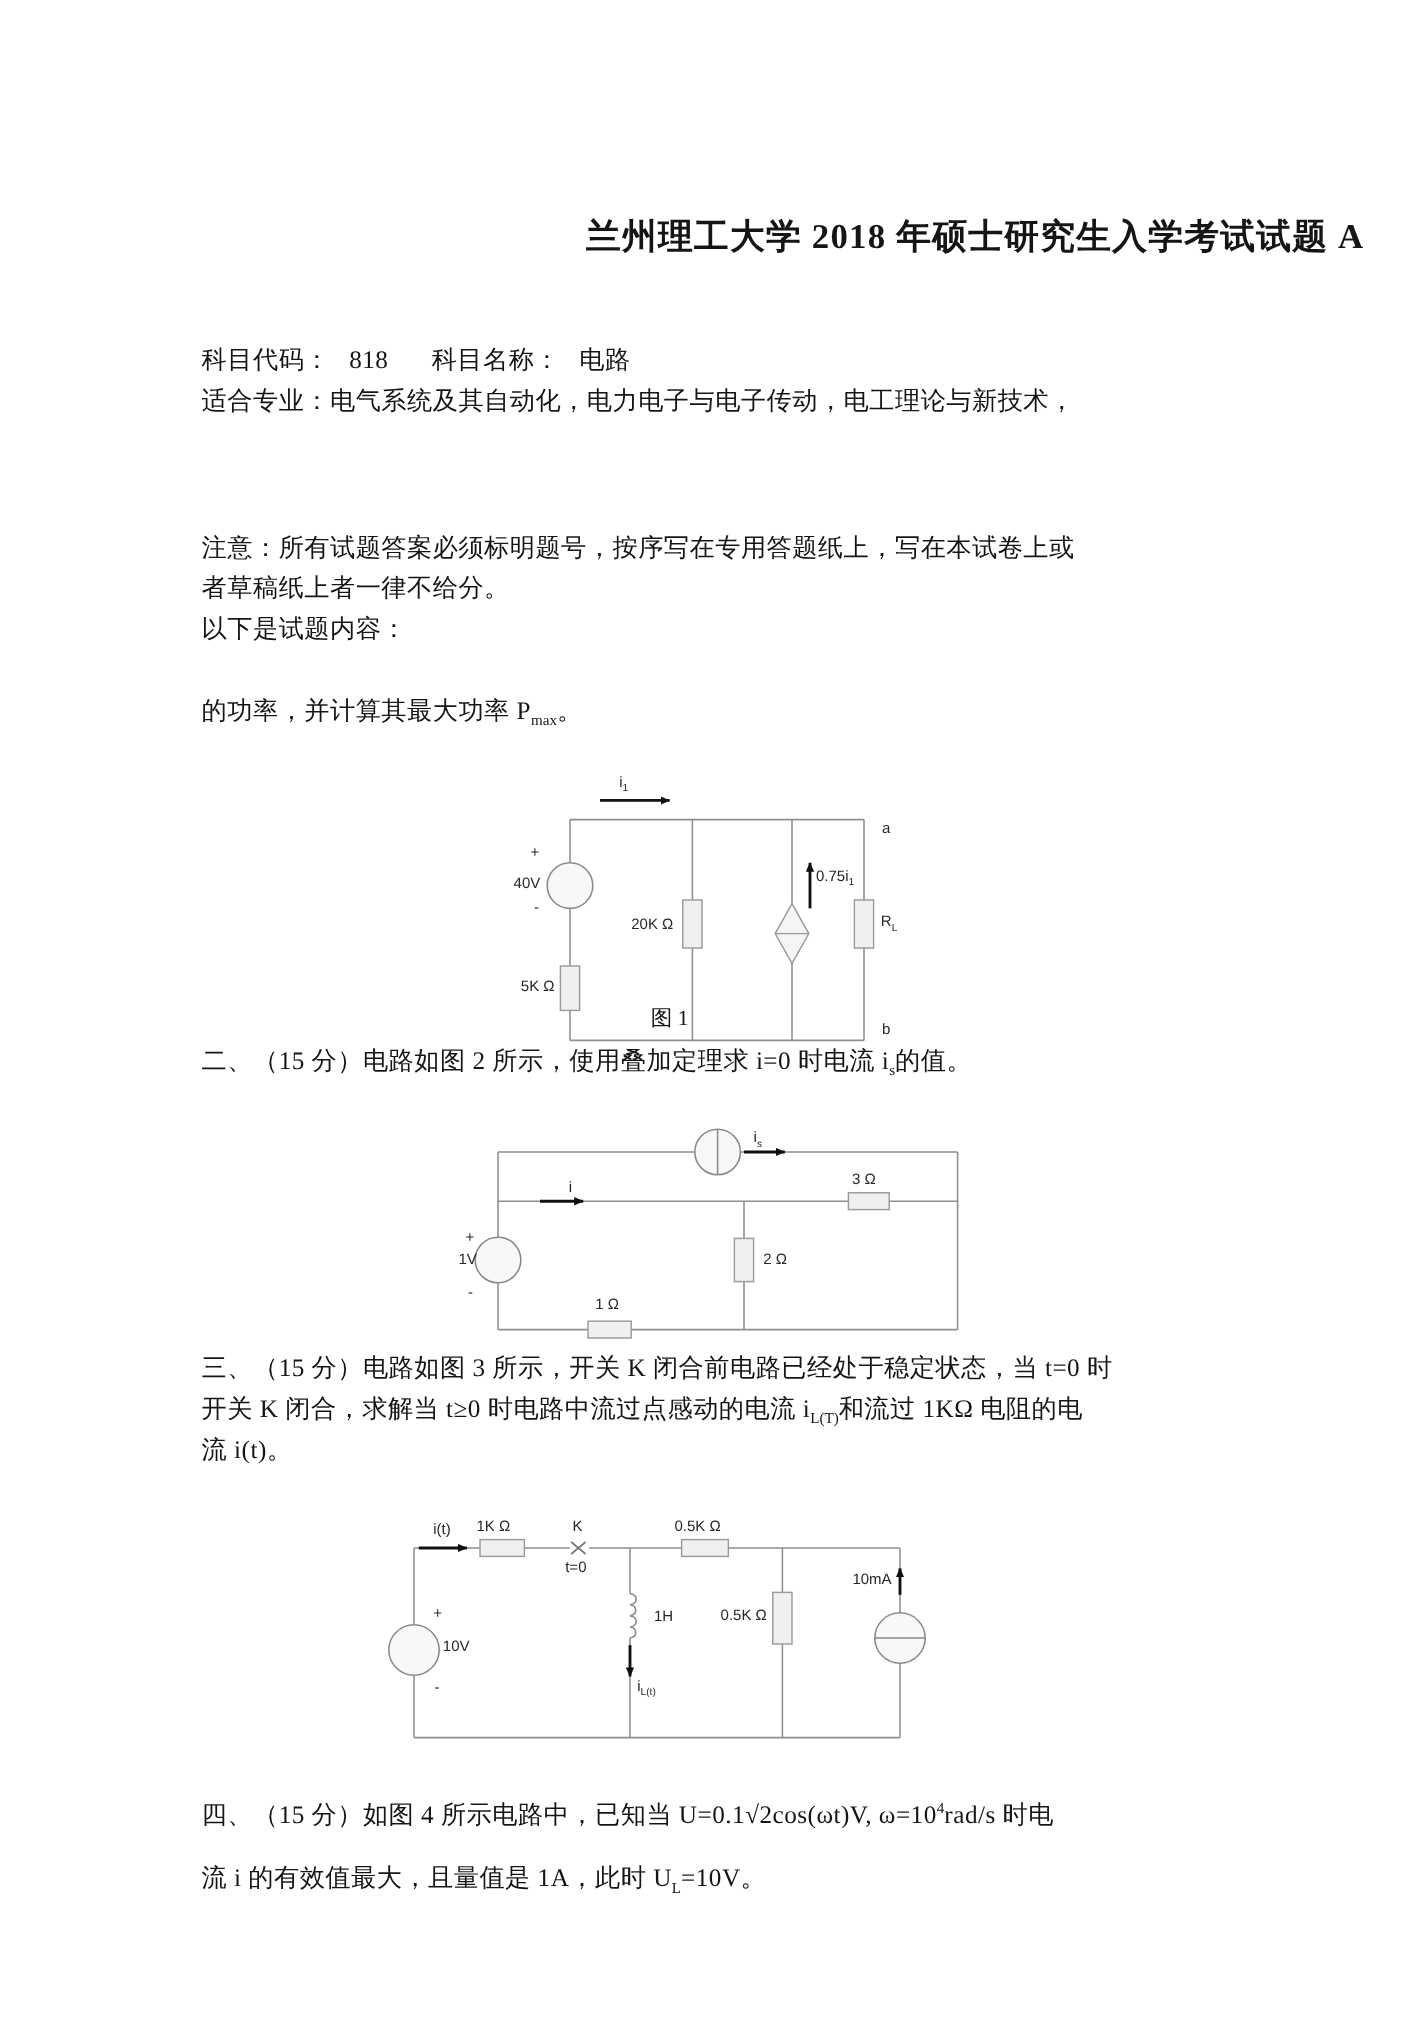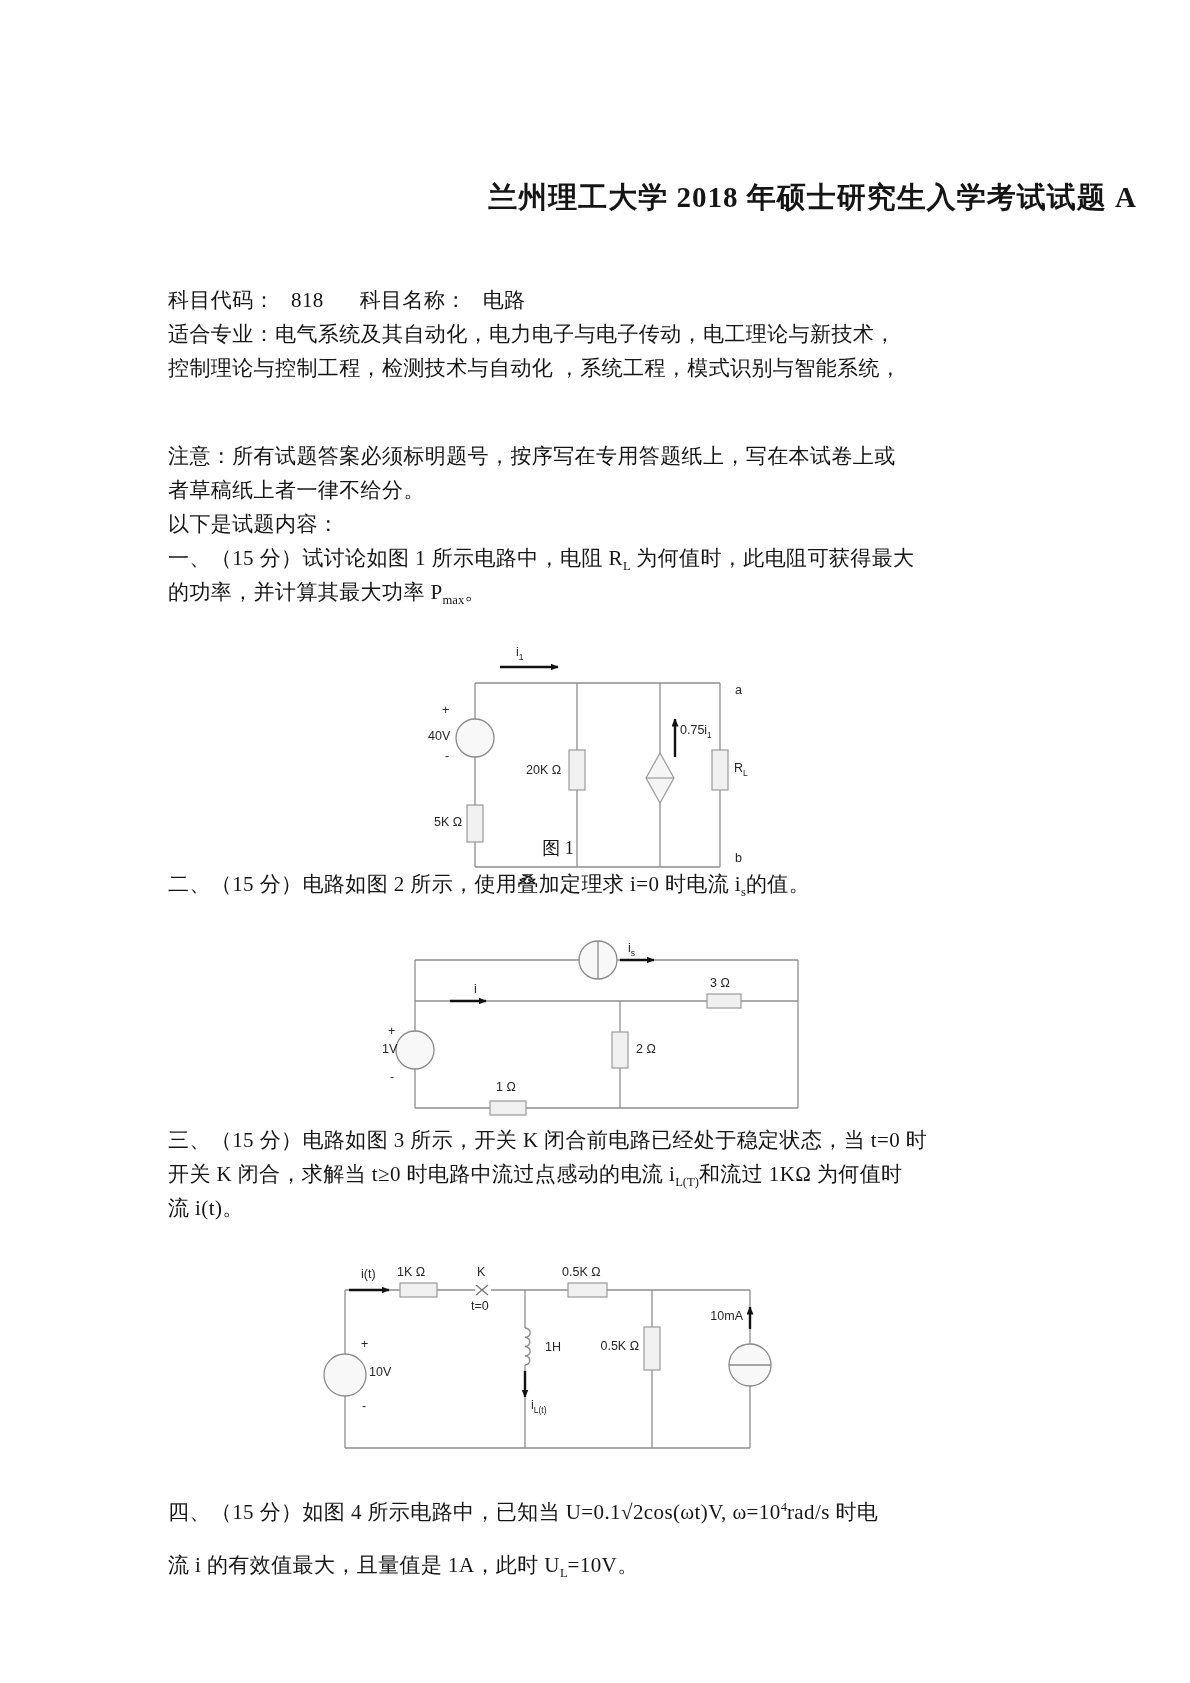--- a/index.html
+++ b/index.html
@@ -29,29 +29,25 @@
 
 <div class="page">
 
   <div class="title">兰州理工大学 2018 年硕士研究生入学考试试题 A</div>
 
   <div class="line" style="top:286px">
     <span>科目代码：</span><span class="gap1">818</span><span class="gap2">科目名称：</span><span class="gap1">电路</span>
   </div>
 
   <div class="line" style="top:320px">适合专业：电气系统及其自动化，电力电子与电子传动，电工理论与新技术，</div>
-  <div class="line" style="top:354px">控制理论与控制工程，检测技术与自动化 ，系统工程，模式识别与智能系统，</div>
 
   <div class="line" style="top:442px">注意：所有试题答案必须标明题号，按序写在专用答题纸上，写在本试卷上或</div>
   <div class="line" style="top:476px">者草稿纸上者一律不给分。</div>
   <div class="line" style="top:510px">以下是试题内容：</div>
 
-  <div class="line" style="top:544px">
-    <span>一、（15 分）试讨论如图 1 所示电路中，电阻 R</span><sub>L</sub><span> 为何值时，此电阻可获得最大</span>
-  </div>
   <div class="line" style="top:578px">
     <span>的功率，并计算其最大功率 P</span><sub>max</sub><span>。</span>
   </div>
 
   <div class="fig" style="left:420px;top:610px;width:340px;height:250px">
     <svg width="340" height="250" viewBox="0 0 340 250">
       <defs>
         <marker id="ah1" markerUnits="userSpaceOnUse" markerWidth="10" markerHeight="9" refX="7.5" refY="3.5" orient="auto">
           <path d="M0,0 L8,3.5 L0,7 Z" fill="#111"></path>
         </marker>
@@ -113,21 +109,21 @@
     <span class="flabel" style="left:330px;top:36px">3 Ω</span>
     <span class="flabel" style="left:256px;top:102px">2 Ω</span>
     <span class="flabel" style="left:116px;top:140px">1 Ω</span>
     <span class="flabel" style="left:8px;top:84px">+</span>
     <span class="flabel" style="left:2px;top:102px">1V</span>
     <span class="flabel" style="left:10px;top:130px">-</span>
   </div>
 
   <div class="line" style="top:1126px">三、（15 分）电路如图 3 所示，开关 K 闭合前电路已经处于稳定状态，当 t=0 时</div>
   <div class="line" style="top:1160px">
-    <span>开关 K 闭合，求解当 t≥0 时电路中流过点感动的电流 i</span><sub>L(T)</sub><span>和流过 1KΩ 为何值时</span>
+    <span>开关 K 闭合，求解当 t≥0 时电路中流过点感动的电流 i</span><sub>L(T)</sub><span>和流过 1KΩ 电阻的电</span>
   </div>
   <div class="line" style="top:1194px">流 i(t)。</div>
 
   <div class="fig" style="left:315px;top:1230px;width:465px;height:200px">
     <svg width="465" height="200" viewBox="0 0 465 200">
       <defs>
         <marker id="ah3" markerUnits="userSpaceOnUse" markerWidth="10" markerHeight="9" refX="7.5" refY="3.5" orient="auto">
           <path d="M0,0 L8,3.5 L0,7 Z" fill="#111"></path>
         </marker>
       </defs>

